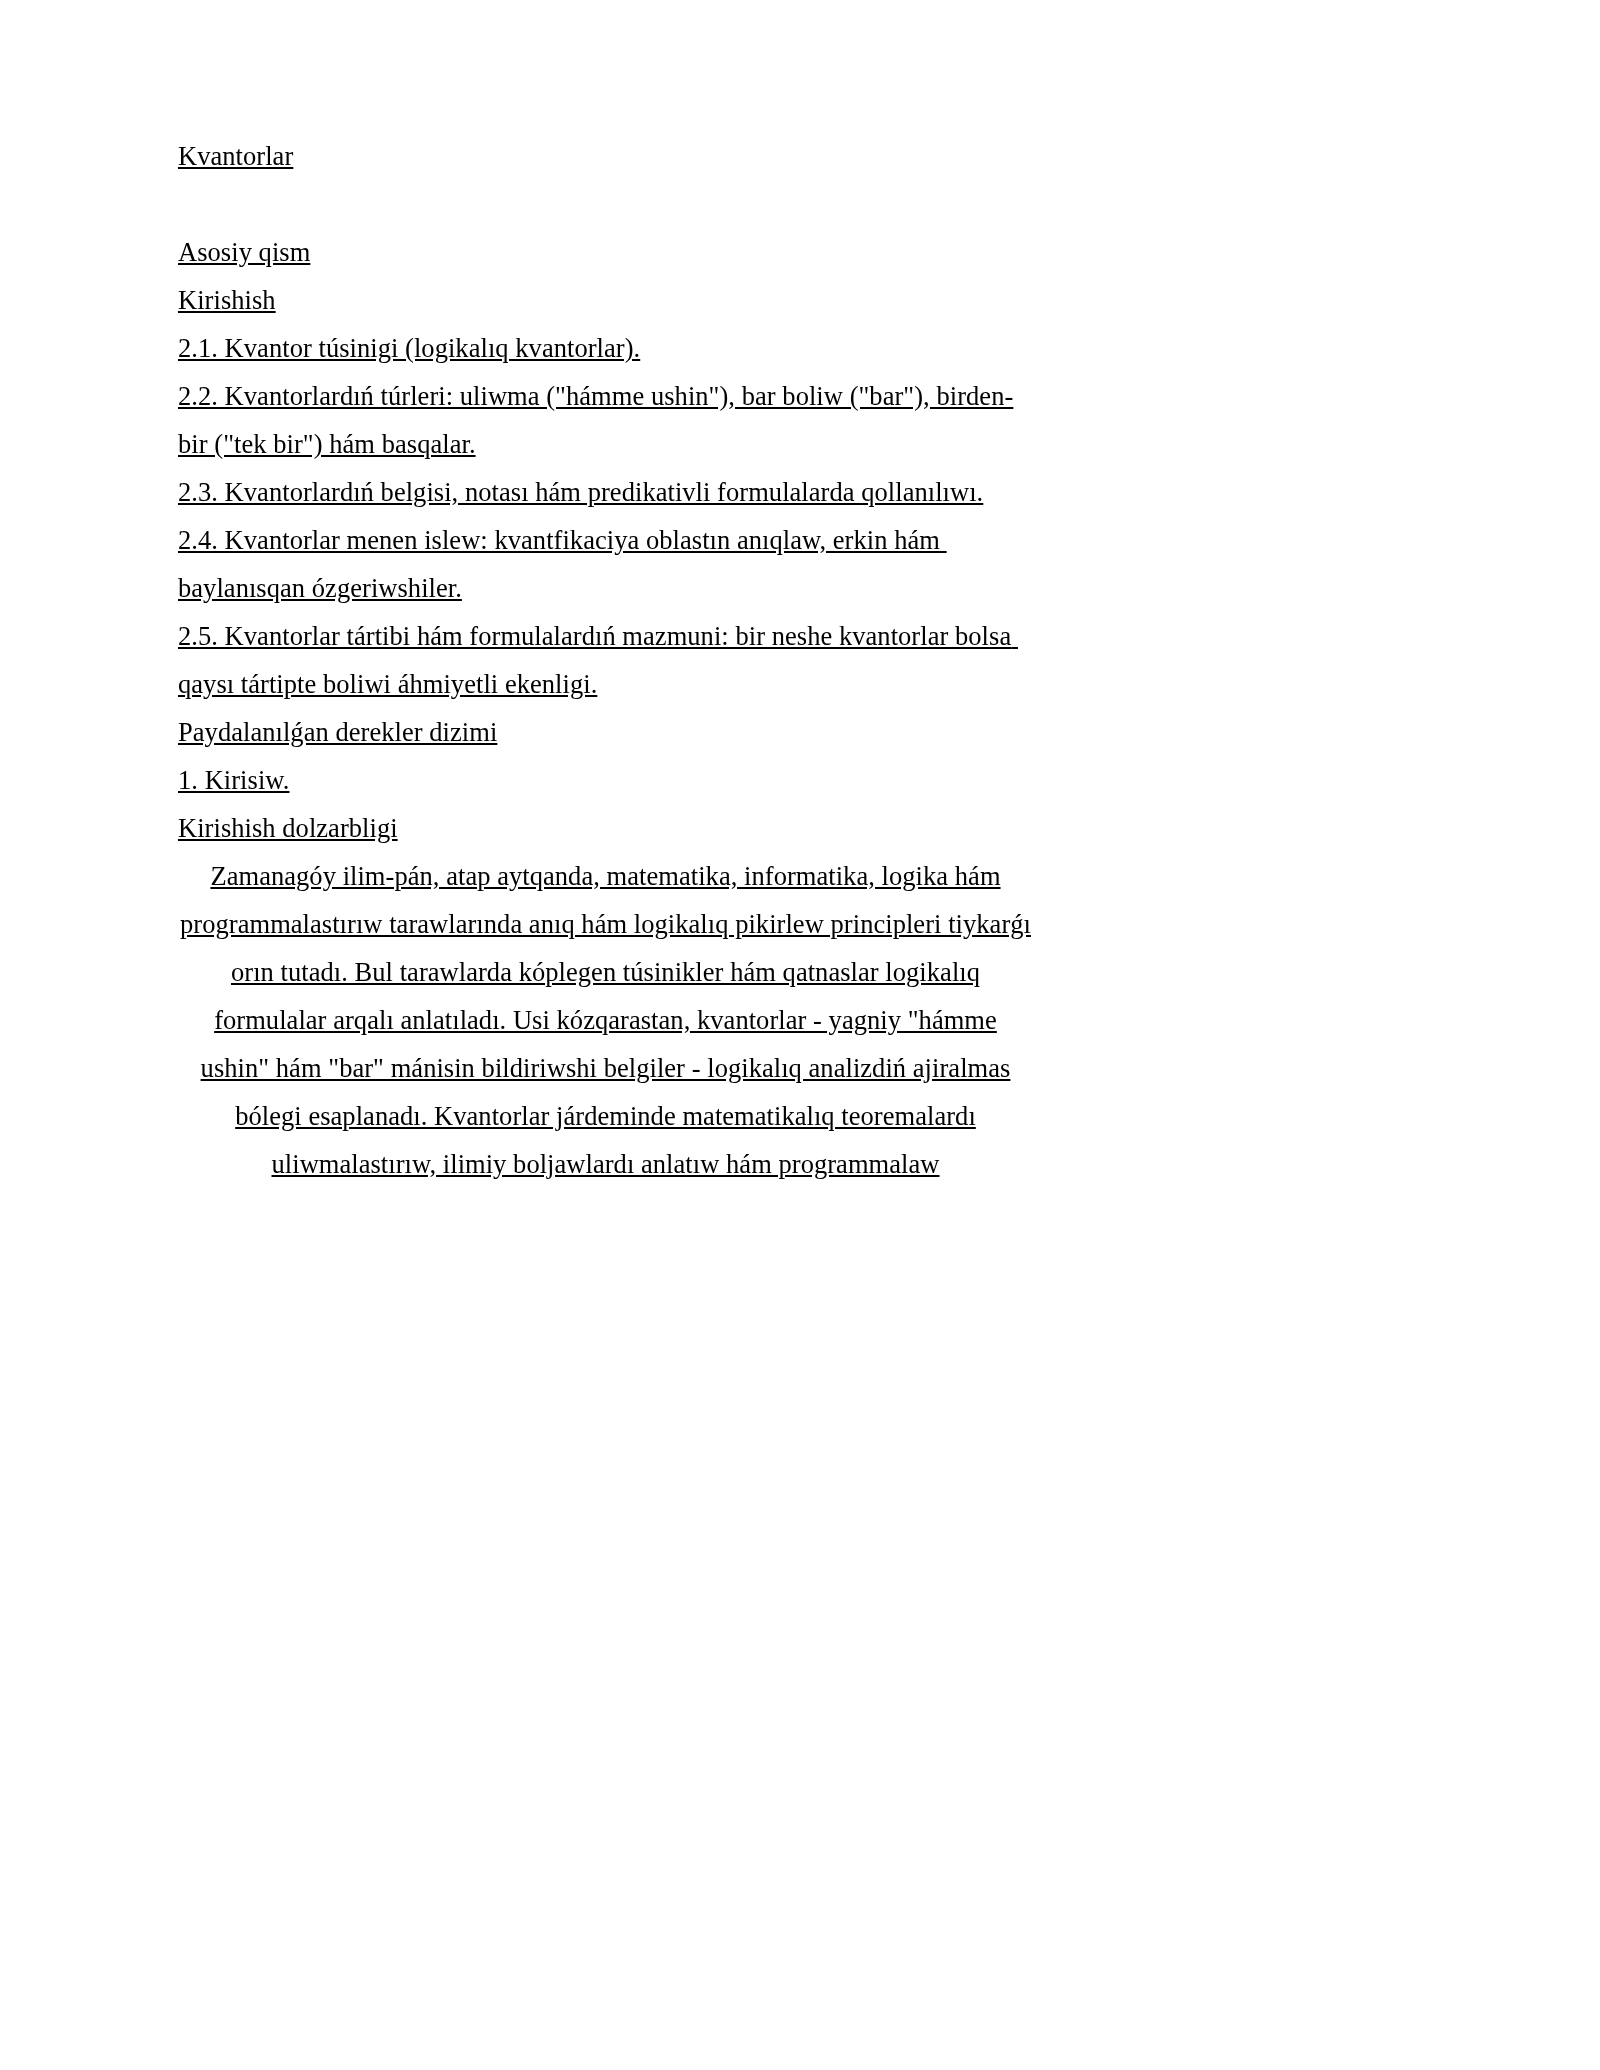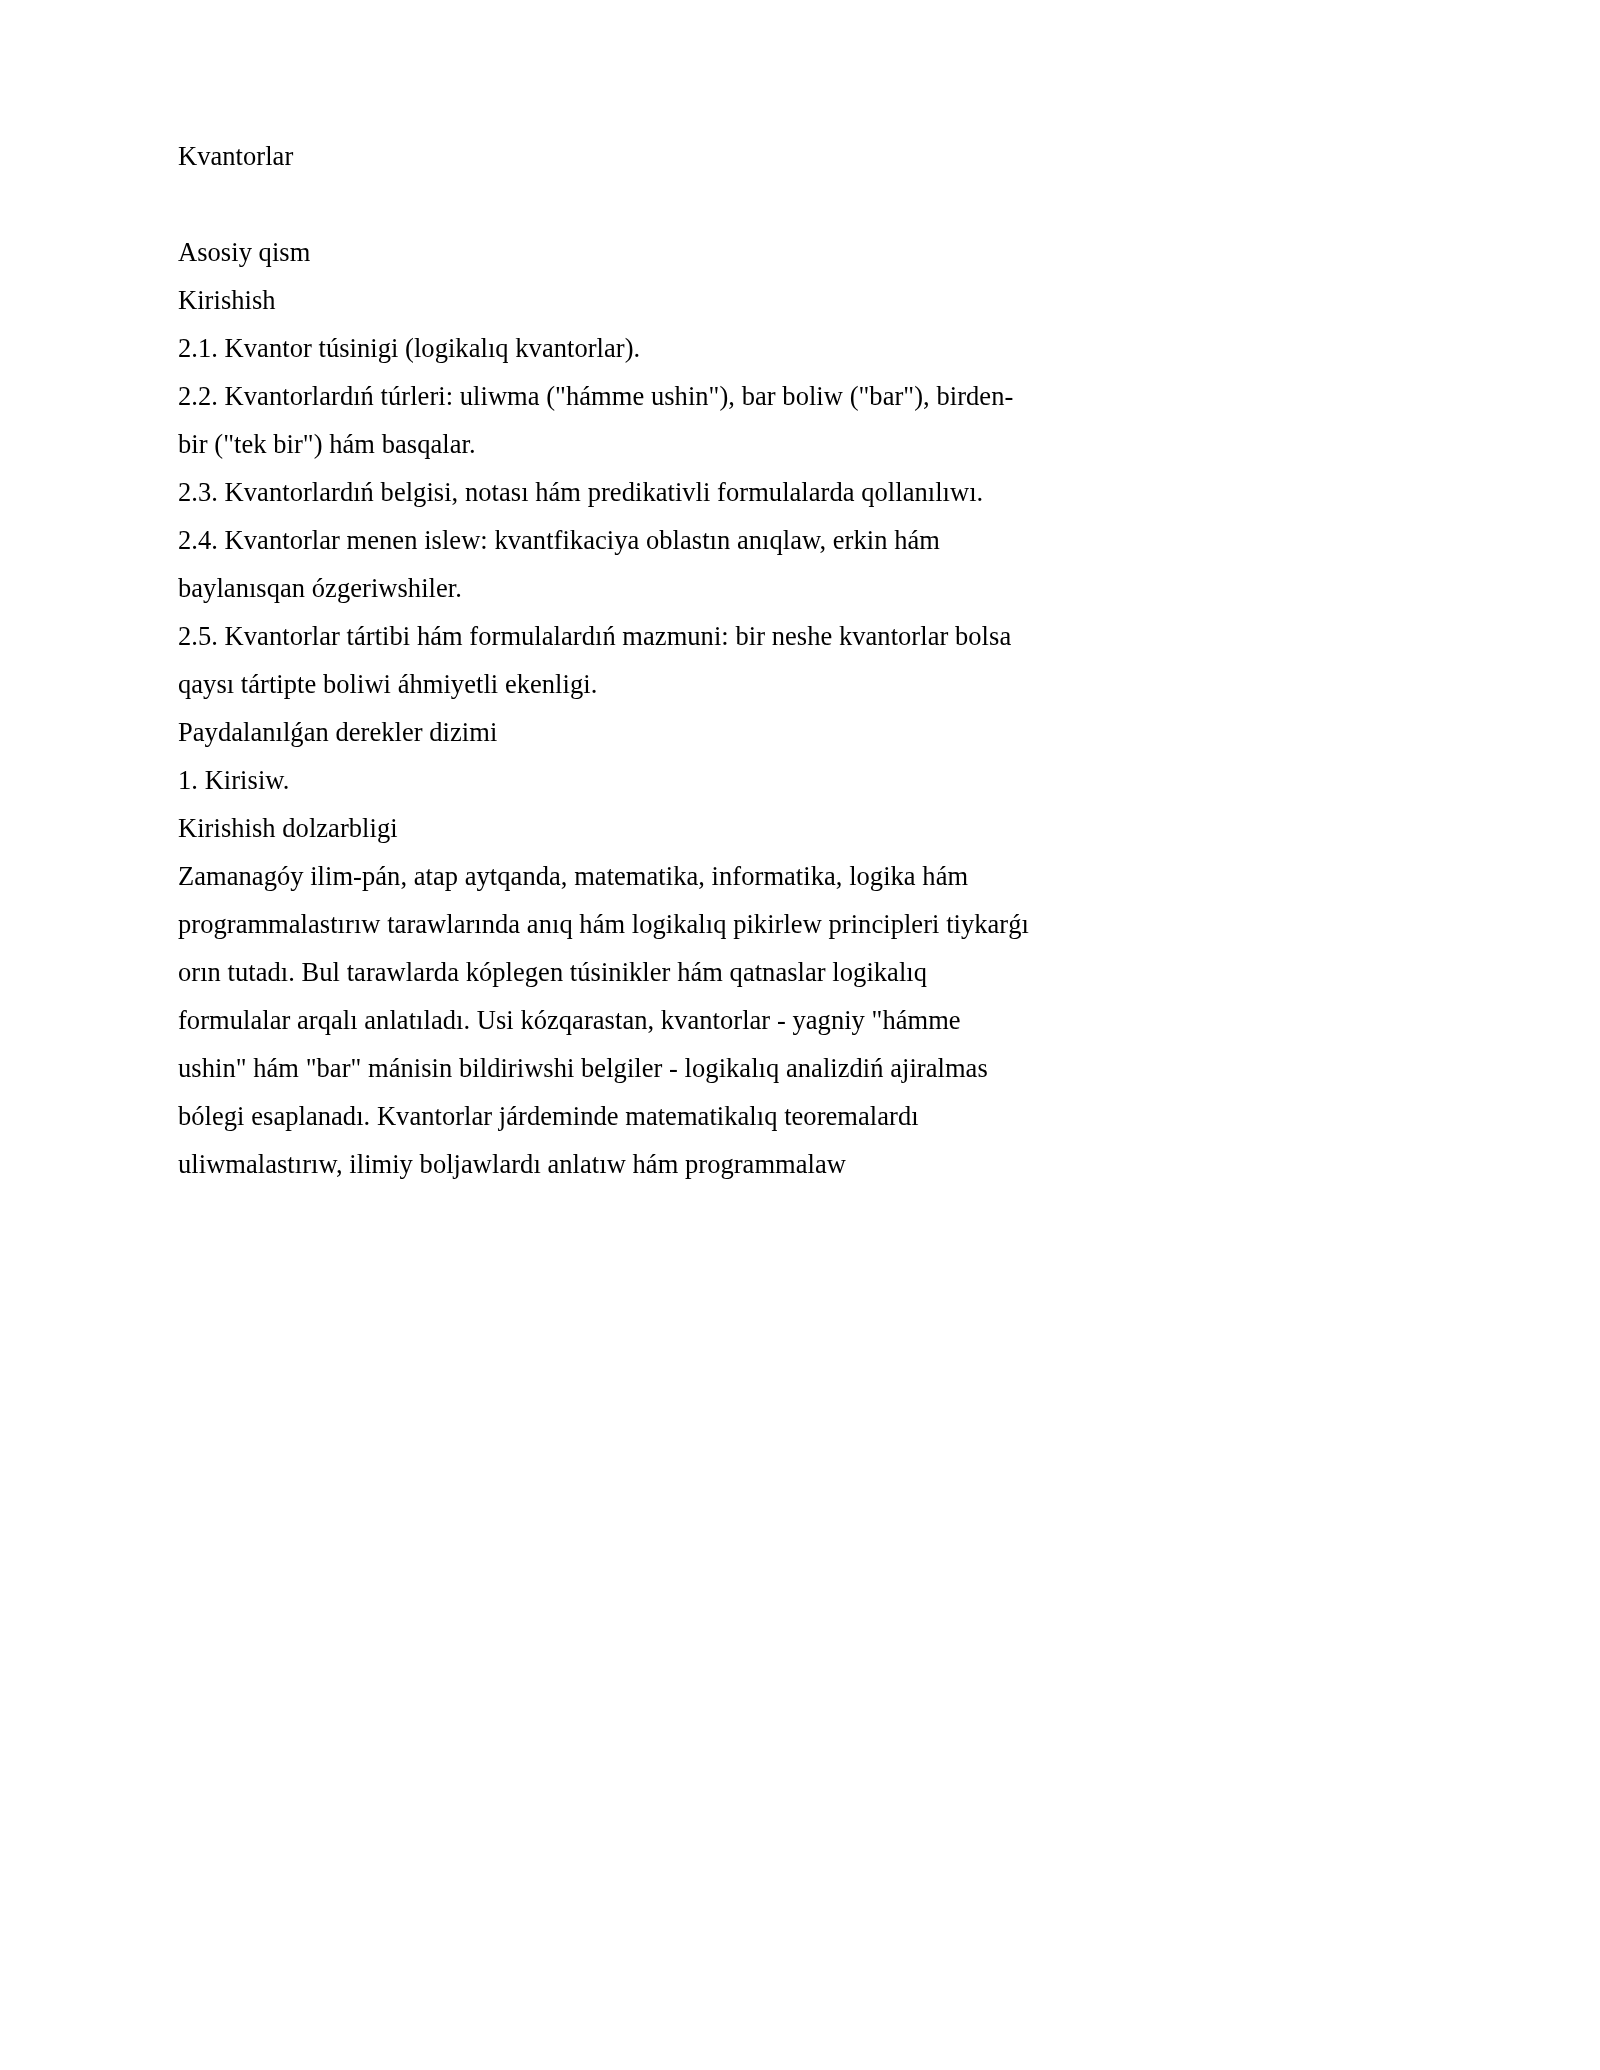--- a/index.html
+++ b/index.html
@@ -22,20 +22,21 @@
     height: 2070px;
     background: #ffffff;
     overflow: hidden;
   }
 
   #content {
     position: absolute;
     left: 178px;
     top: 132px;
     width: 860px;
+    text-decoration: underline;
   }
 
   .line {
     font-size: 26.5px;
     line-height: 48px;
     color: #000000;
     white-space: pre-wrap;
     letter-spacing: 0.05px;
   }
 
@@ -53,21 +54,21 @@
 
   .outline-item {
     font-size: 26.5px;
     line-height: 48px;
     white-space: pre-wrap;
   }
 
   .body-para {
     font-size: 26.5px;
     line-height: 48px;
-    text-align: left;
+    text-align: center;
     white-space: normal;
     width: 855px;
     margin: 0;
   }
 </style>
 </head>
 <body>
 
 <div id="page">
   <div id="content">

